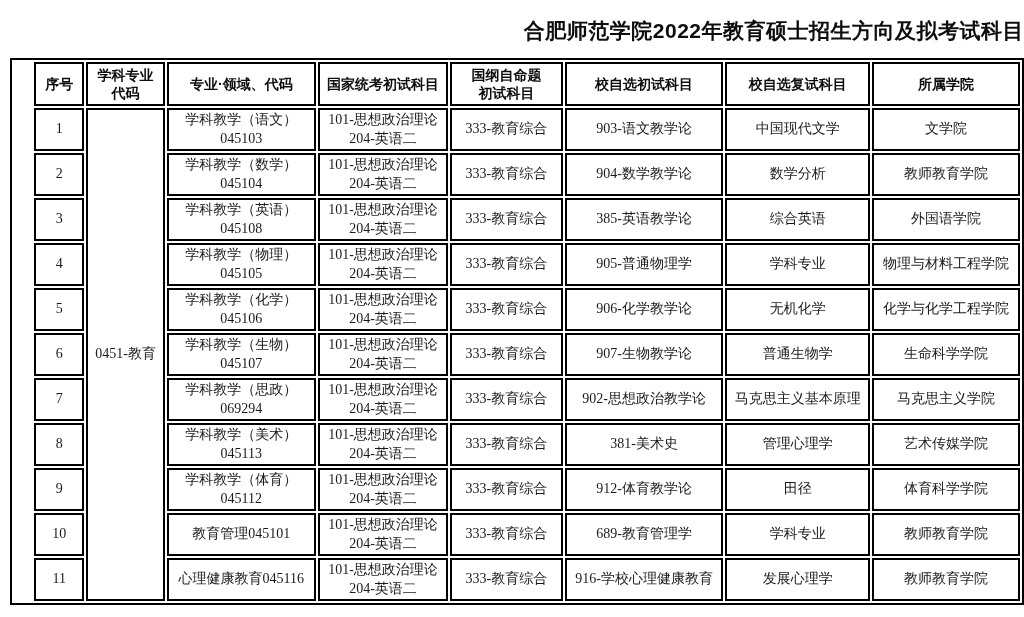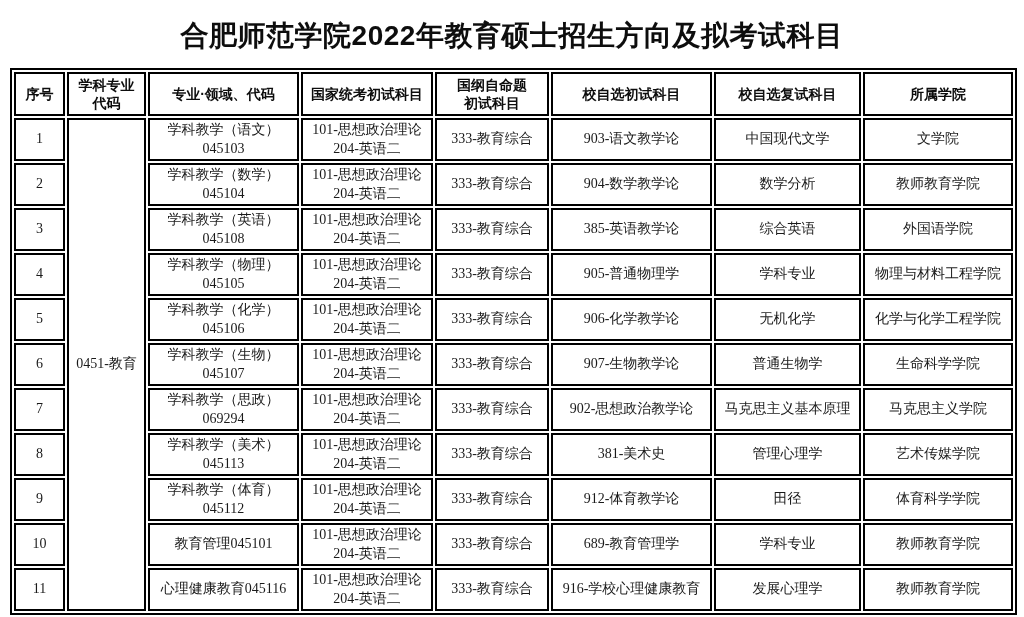--- a/index.html
+++ b/index.html
@@ -9,34 +9,35 @@
   }
   body {
     width: 1024px;
     height: 617px;
     overflow: hidden;
     color: #111111;
     font-family: "Liberation Sans", sans-serif;
   }
   .page-title {
     margin: 17px 0 13px 0;
-    text-align: center;
-    font-size: 28px;
+    text-align: right;
+    font-size: 21px;
     font-weight: bold;
     letter-spacing: 0.5px;
     color: #0d0d0d;
     font-family: "Liberation Sans", sans-serif;
   }
   table.exam-table {
     margin-left: 10px;
     border-collapse: separate;
     border-spacing: 2px;
     border: 2px solid #000000;
     table-layout: fixed;
     background: #ffffff;
+    padding-left: 20px;
   }
   .exam-table th,
   .exam-table td {
     box-sizing: border-box;
     border: 2px solid #000000;
     text-align: center;
     vertical-align: middle;
     padding: 0 1px;
     white-space: pre-line;
     overflow: hidden;

